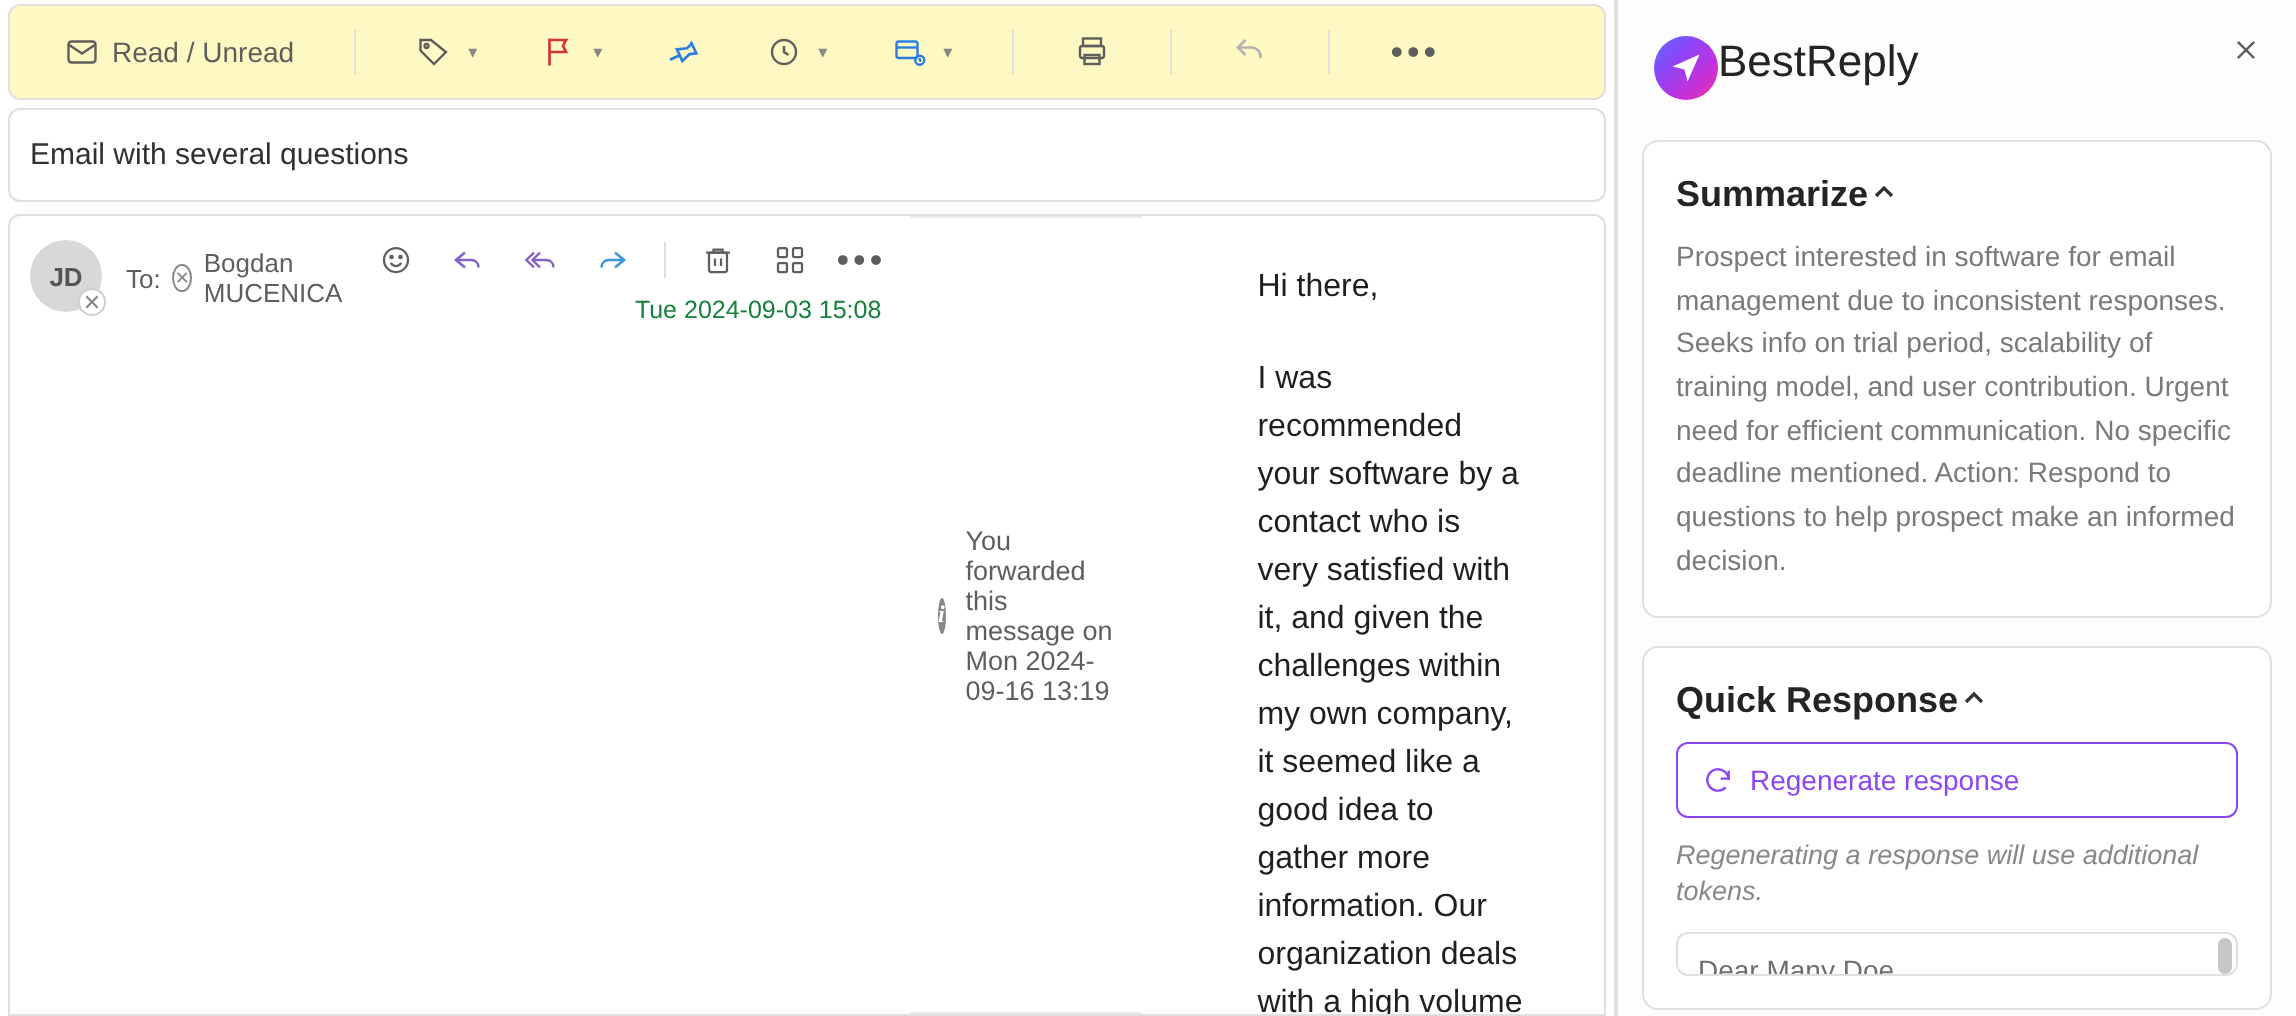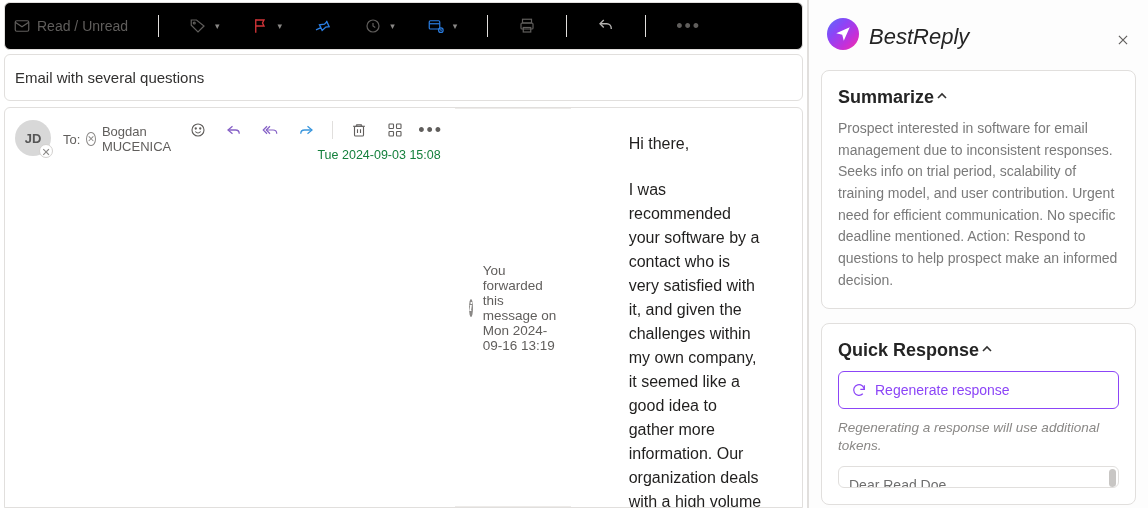--- a/index.html
+++ b/index.html
@@ -18,26 +18,26 @@
       display: flex;
       flex-direction: column;
       border-right: 1px solid #e1dfdd;
       background: #fff;
       min-width: 0;
     }
     
     .toolbar {
       display: flex;
       align-items: center;
-      padding: 8px 0;
+      padding: 8px 19px;
       gap: 16px;
       border: 1px solid #e1dfdd;
       border-radius: 6px;
       margin: 2px 4px 4px 4px;
-      background: #000000;
+      background: #fef9c3;
       height: 48px;
     }
     .tb-btn {
       display: inline-flex;
       align-items: center;
       gap: 6px;
       padding: 6px 8px;
       border-radius: 4px;
       color: #605e5c;
       cursor: pointer;
@@ -124,24 +124,23 @@
     .right-pane {
       width: 340px;
       background: #fdfdfd;
       border-left: 1px solid #e1dfdd;
       display: flex;
       flex-direction: column;
       overflow-y: auto;
     }
     .rp-header {
       display: flex;
-      align-items: flex-end;
+      align-items: flex-start;
       padding: 18px 18px 20px 18px;
-      gap: 10px;
-      font-style: italic;
+      gap: 0;
     }
     .logo {
       width: 32px; height: 32px; border-radius: 50%;
       background: linear-gradient(135deg, #5b6cf9 0%, #8c45f7 35%, #c430d9 70%, #f72fa3 100%);
       display: flex; align-items: center; justify-content: center;
     }
     .logo svg { width: 18px; height: 18px; }
     .brand { font-size: 22px; font-weight: 400; color: #242424; flex: 1; }
     .close-x { color: #605e5c; cursor: pointer; font-size: 15px; }
     .card {
@@ -368,17 +367,17 @@
     </div>
     <div class="regen-btn">
       <svg width="16" height="16" viewBox="0 0 24 24" fill="none" stroke="#8c45f7" stroke-width="1.8">
           <path d="M20 12a8 8 0 10-2.3 5.6"></path>
           <path d="M20 5v6h-6"></path>
         </svg>
       <span>Regenerate response</span>
     </div>
     <div class="note">Regenerating a response will use additional tokens.</div>
     <div class="draft-box">
-      <span>Dear Read Doe</span>
+      <span>Dear Many Doe</span>
       <div class="scroll-handle"></div>
     </div>
   </div>
 </div>
 
 </body></html>

